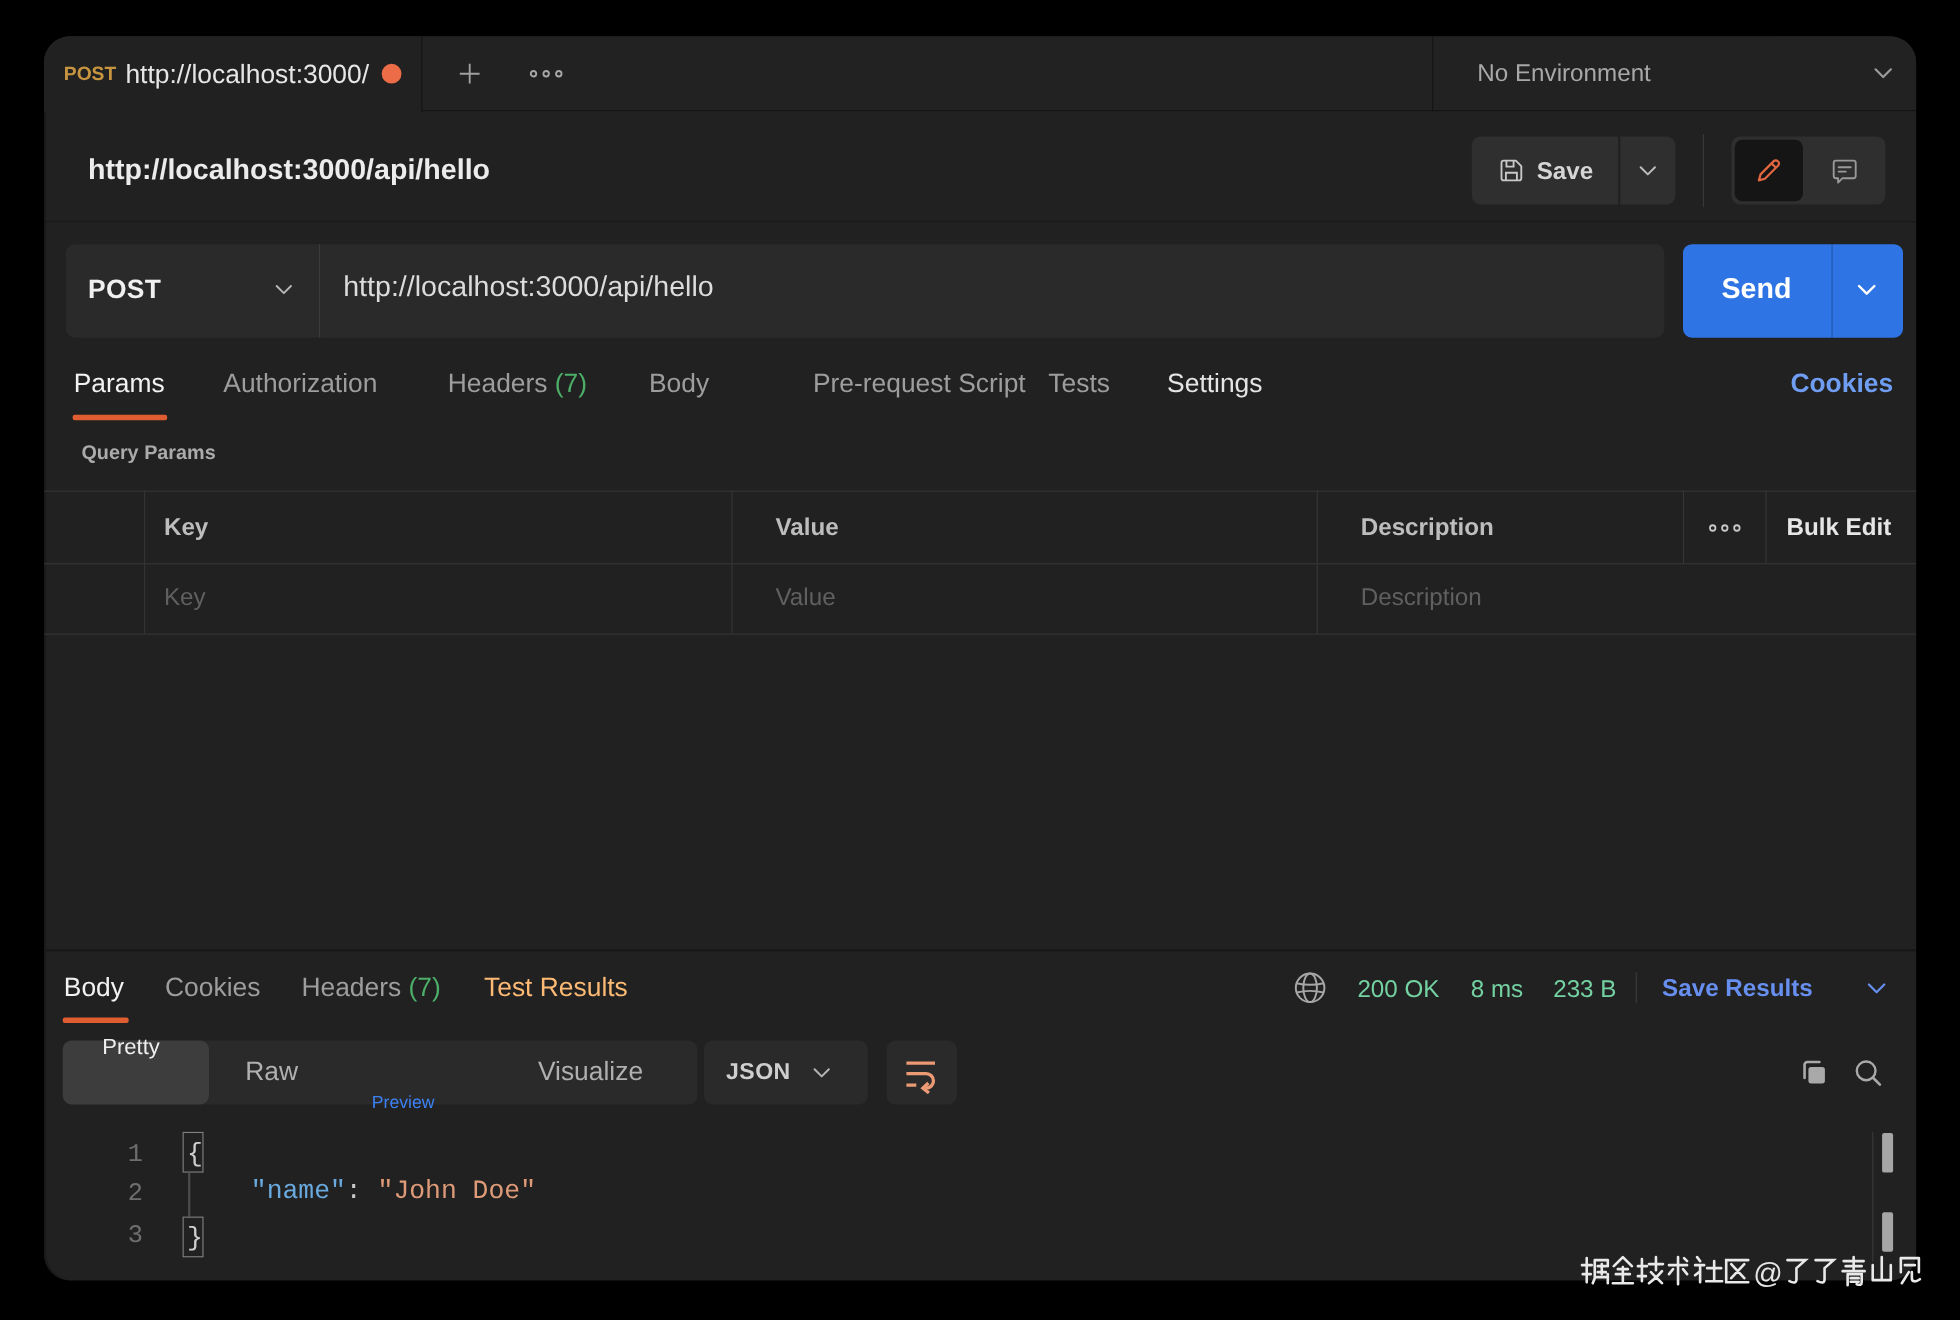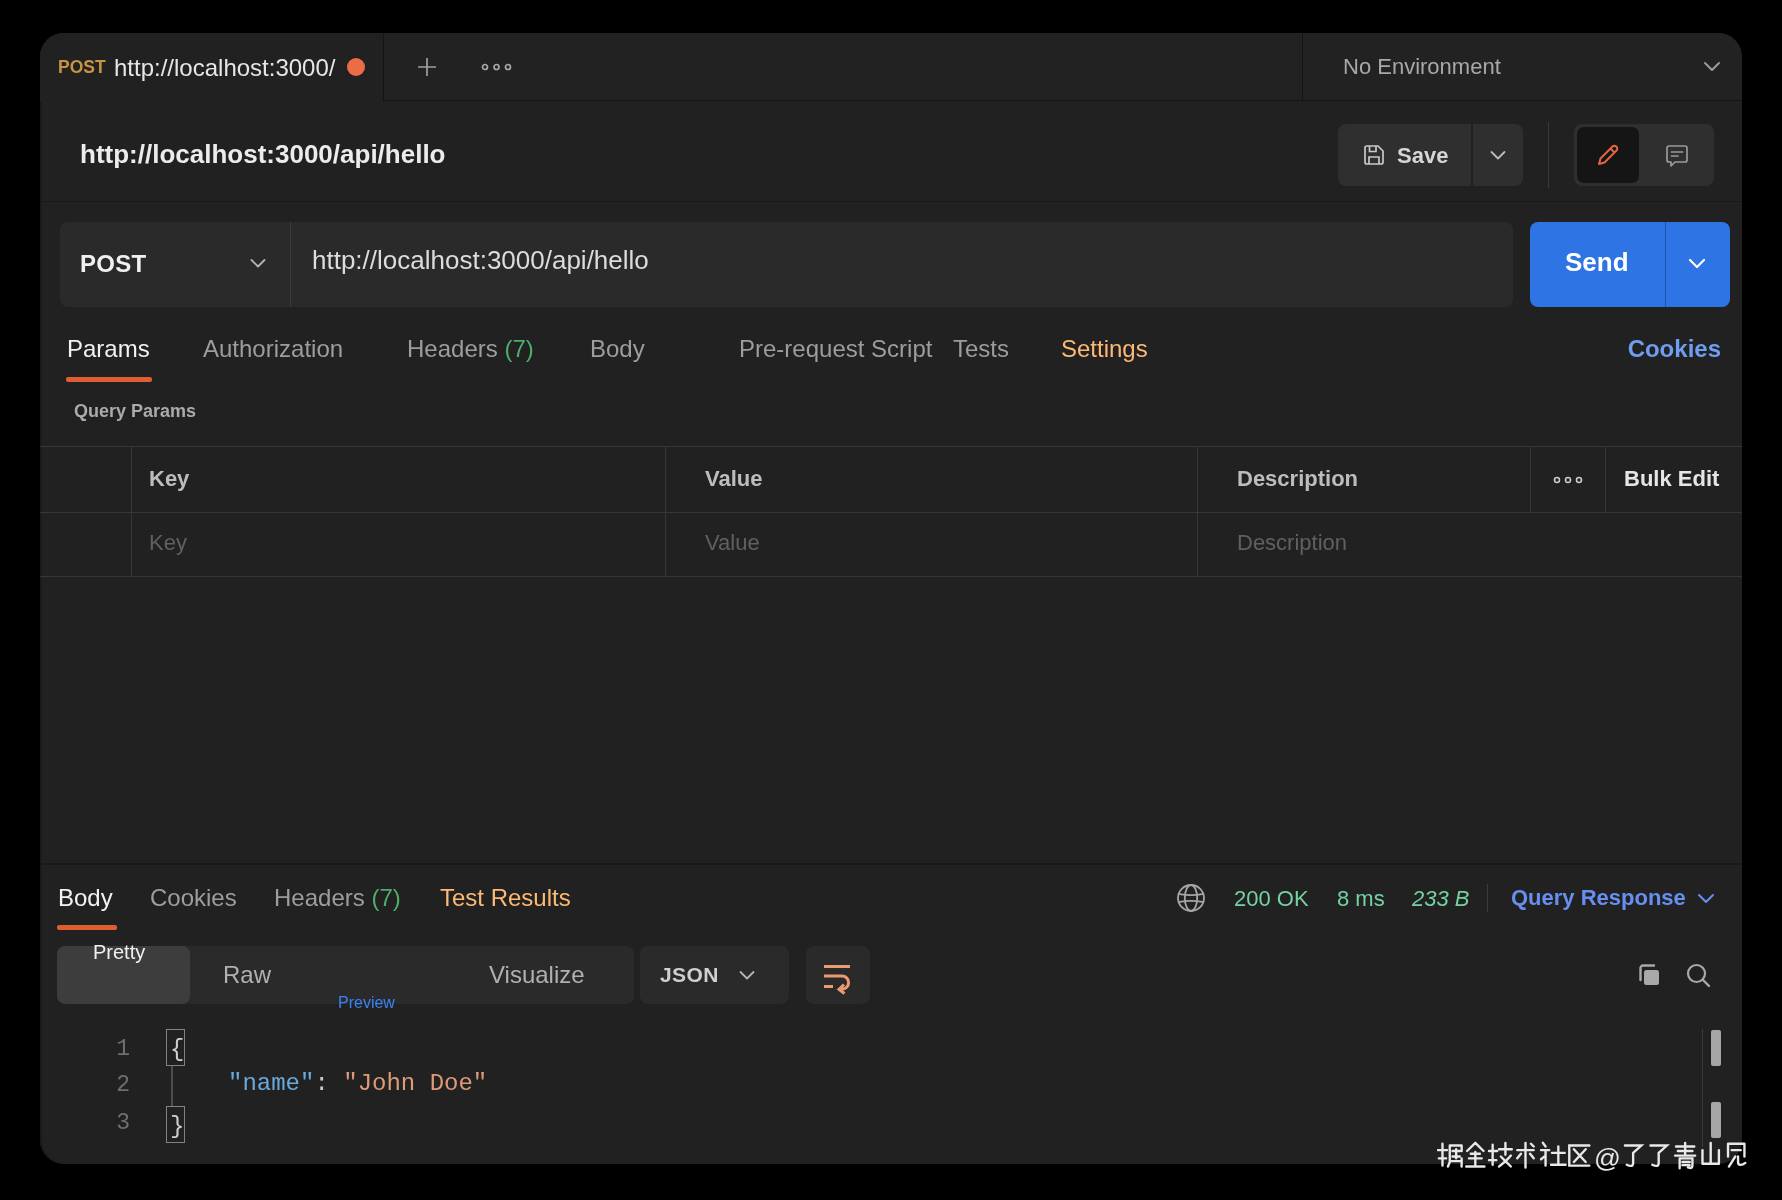--- a/index.html
+++ b/index.html
@@ -75,21 +75,21 @@
   <svg style="left:1647px;top:225px;" width="20" height="12" viewBox="0 0 20 12">
     <path d="M3 2 L10 9 L17 2" stroke="#fff" stroke-width="2.2" fill="none" stroke-linecap="round" stroke-linejoin="round"></path>
   </svg>
 
   <div class="txt" style="left:27px;top:302px;font-size:24px;color:#f2f2f2;">Params</div>
   <div class="txt" style="left:163px;top:302px;font-size:24px;color:#9d9d9d;">Authorization</div>
   <div class="txt" style="left:367px;top:302px;font-size:24px;color:#9d9d9d;">Headers <span style="color:#4cae68;">(7)</span></div>
   <div class="txt" style="left:550px;top:302px;font-size:24px;color:#9d9d9d;">Body</div>
   <div class="txt" style="left:655px;top:302px;font-size:24px;color:#9d9d9d;margin-left:44px;">Pre-request Script</div>
   <div class="txt" style="left:913px;top:302px;font-size:24px;color:#9d9d9d;">Tests</div>
-  <div class="txt" style="left:1021px;top:302px;font-size:24px;color:#fdba74;">Settings</div>
+  <div class="txt" style="left:1021px;top:302px;font-size:24px;color:#e5e5e5;">Settings</div>
   <div class="abs" style="left:26px;top:344px;width:86px;height:5px;background:#e05d32;border-radius:2px;"></div>
   <div class="txt" style="right:21px;top:302px;font-size:24px;font-weight:600;color:#6e9df1;">Cookies</div>
 
   <div class="txt" style="left:34px;top:368px;font-size:18px;font-weight:700;color:#ababab;">Query Params</div>
 
   <div class="abs" style="left:0;top:413px;width:1702px;height:1px;background:#363636;"></div>
   <div class="abs" style="left:0;top:479px;width:1702px;height:1px;background:#363636;"></div>
   <div class="abs" style="left:0;top:543px;width:1702px;height:1px;background:#363636;"></div>
   <div class="abs" style="left:91px;top:413px;width:1px;height:130px;background:#363636;"></div>
   <div class="abs" style="left:625px;top:413px;width:1px;height:130px;background:#363636;"></div>
@@ -116,23 +116,23 @@
   <div class="txt" style="left:400px;top:851px;font-size:24px;color:#fdba74;">Test Results</div>
   <div class="abs" style="left:17px;top:892px;width:60px;height:5px;background:#e05d32;border-radius:2px;"></div>
 
   <svg style="left:1136px;top:850px;" width="30" height="30" viewBox="0 0 30 30">
     <circle cx="15" cy="15" r="13" stroke="#a6a6a6" stroke-width="1.8" fill="none"></circle>
     <ellipse cx="15" cy="15" rx="6.2" ry="13" stroke="#a6a6a6" stroke-width="1.8" fill="none"></ellipse>
     <path d="M2.6 10.8 Q15 13.6 27.4 10.8 M2.6 19.2 Q15 16.4 27.4 19.2" stroke="#a6a6a6" stroke-width="1.8" fill="none"></path>
   </svg>
   <div class="txt" style="left:1194px;top:853px;font-size:22px;color:#74d1a2;">200 OK</div>
   <div class="txt" style="left:1297px;top:853px;font-size:22px;color:#74d1a2;">8 ms</div>
-  <div class="txt" style="left:1372px;top:853px;font-size:22px;color:#74d1a2;font-style:italic;">233 B</div>
+  <div class="txt" style="left:1372px;top:853px;font-size:22px;color:#74d1a2;">233 B</div>
   <div class="abs" style="left:1447px;top:851px;width:1px;height:28px;background:#3c3c3c;"></div>
-  <div class="txt" style="left:1471px;top:852px;font-size:22px;font-weight:600;color:#678ff0;">Query Response</div>
+  <div class="txt" style="left:1471px;top:852px;font-size:22px;font-weight:600;color:#678ff0;">Save Results</div>
   <svg style="left:1656px;top:860px;" width="20" height="12" viewBox="0 0 20 12">
     <path d="M3 2 L10 9 L17 2" stroke="#678ff0" stroke-width="2" fill="none" stroke-linecap="round" stroke-linejoin="round"></path>
   </svg>
 
   <div class="abs" style="left:17px;top:913px;width:577px;height:58px;background:#2a2a2a;border-radius:8px;"></div>
   <div class="abs" style="left:17px;top:913px;width:133px;height:58px;background:#3d3d3d;border-radius:8px;"></div>
   <div class="txt" style="left:53px;top:908px;font-size:20px;color:#f0f0f0;">Pretty</div>
   <div class="txt" style="left:183px;top:928px;font-size:24px;color:#b0b0b0;">Raw</div>
   <div class="txt" style="left:298px;top:961px;font-size:16px;color:#3b82f6;">Preview</div>
   <div class="txt" style="left:449px;top:928px;font-size:24px;color:#b0b0b0;">Visualize</div>

